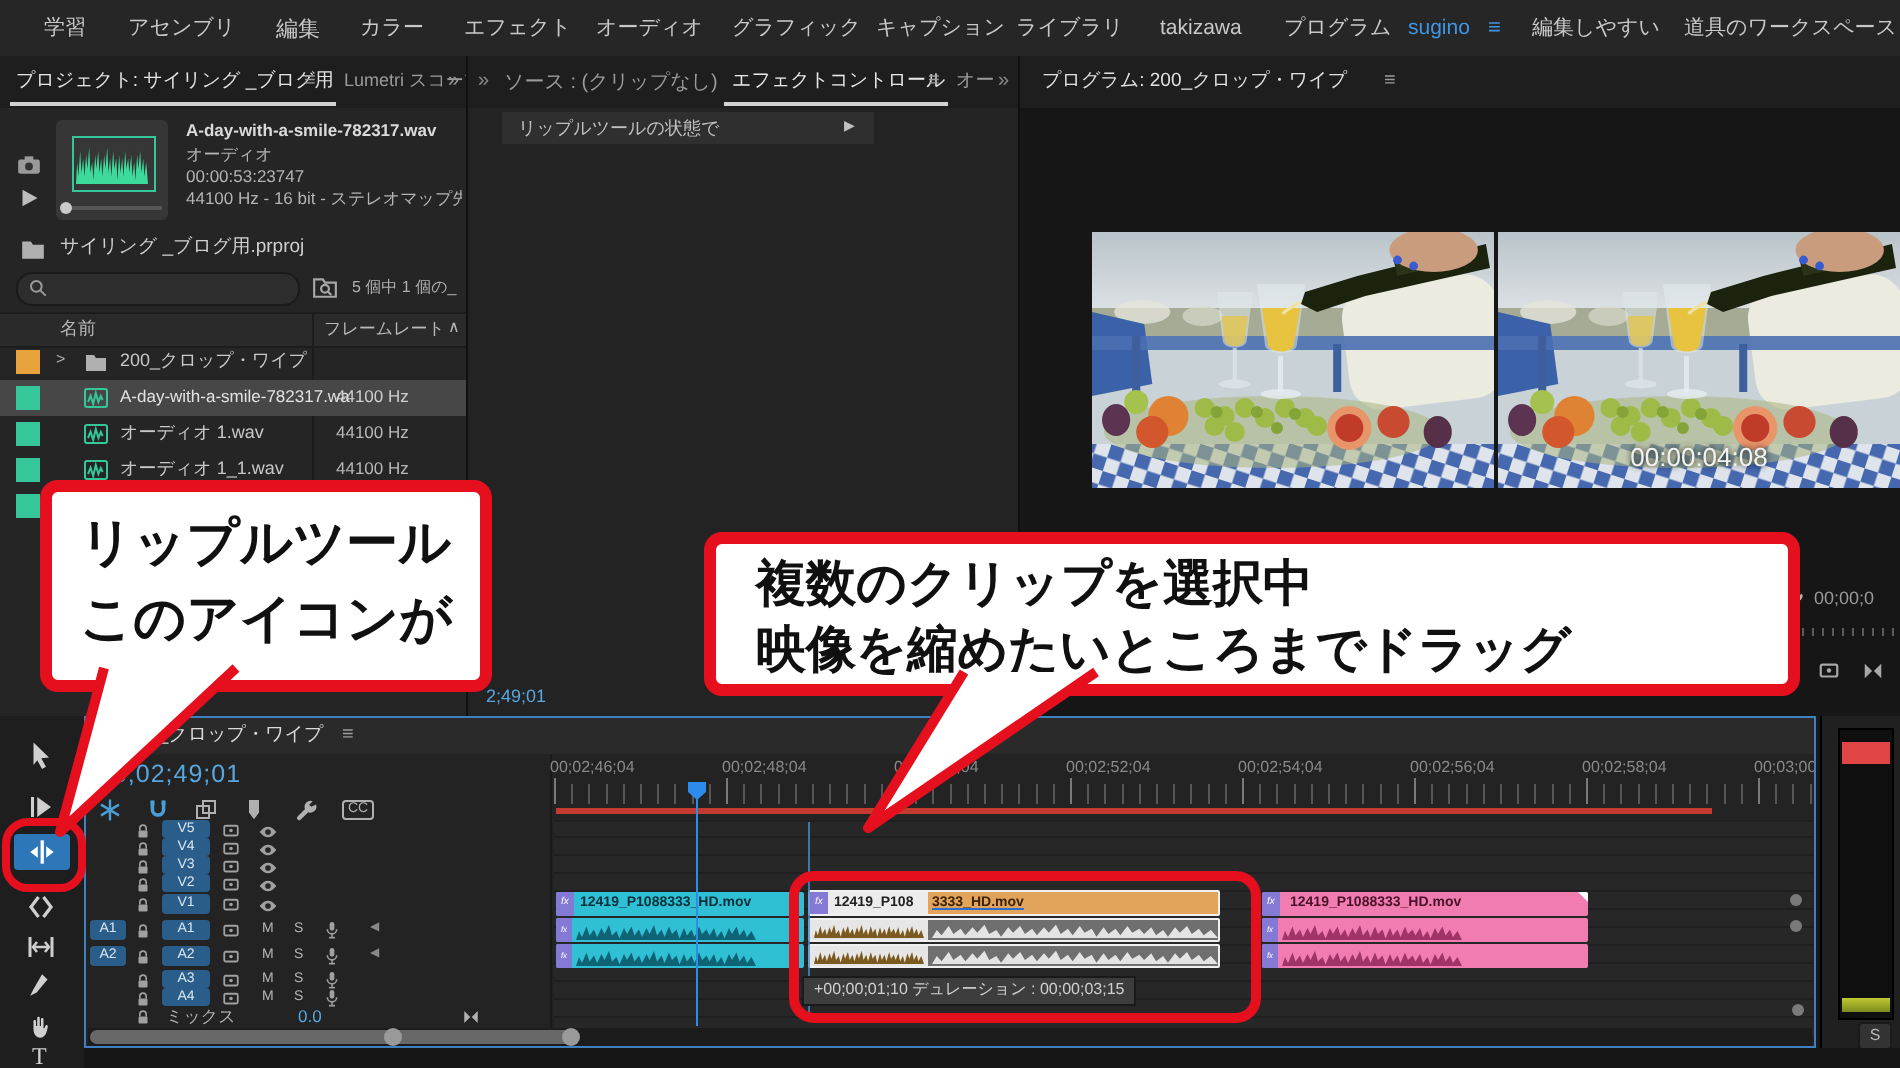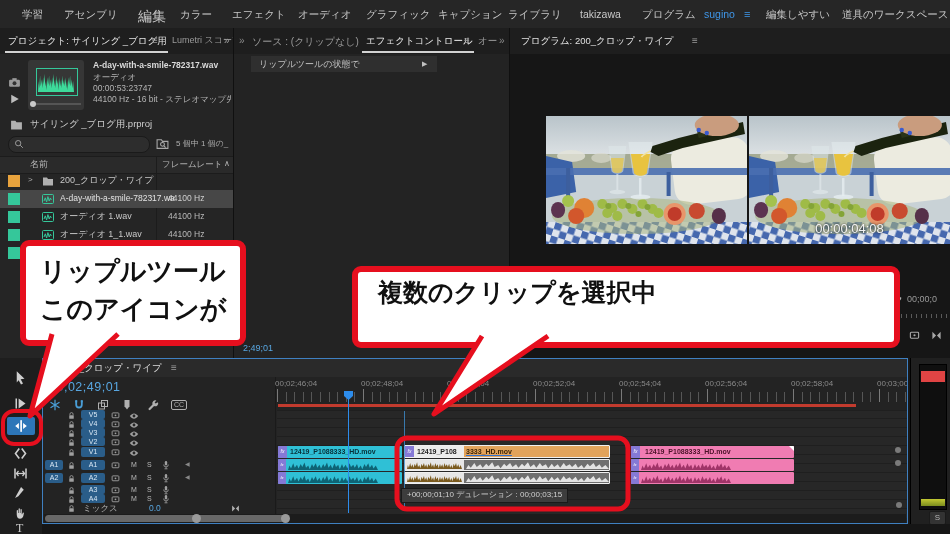--- a/index.html
+++ b/index.html
@@ -179,21 +179,21 @@
  <ellipse cx="170" cy="9" rx="22" ry="11" fill="#c99c7e"></ellipse>
  <circle cx="152" cy="14" r="2.2" fill="#3a5bd0"></circle>
           <circle cx="160" cy="17" r="2.2" fill="#3a5bd0"></circle>
 </symbol>
 </defs>
 </svg>
 
 <div class="panel" style="left:0;top:0;width:950px;height:28px;background:#262626;border-bottom:1px solid #0d0d0d">
   <span class="t" style="left:22px;top:9px;font-size:10.5px">学習</span>
   <span class="t" style="left:64px;top:9px;font-size:10.5px">アセンブリ</span>
-  <span class="t" style="left:138px;top:9px;font-size:14px">編集</span>
+  <span class="t" style="left:138px;top:9px;font-size:11px">編集</span>
   <span class="t" style="left:180px;top:9px;font-size:10.5px">カラー</span>
   <span class="t" style="left:232px;top:9px;font-size:10.5px">エフェクト</span>
   <span class="t" style="left:298px;top:9px;font-size:10.5px">オーディオ</span>
   <span class="t" style="left:366px;top:9px;font-size:10.5px">グラフィック</span>
   <span class="t" style="left:438px;top:9px;font-size:10.5px">キャプション</span>
   <span class="t" style="left:508px;top:9px;font-size:10.5px">ライブラリ</span>
   <span class="t" style="left:580px;top:9px;font-size:10.5px">takizawa</span>
   <span class="t" style="left:642px;top:9px;font-size:10.5px">プログラム</span>
   <span class="t" style="left:704px;top:9px;font-size:10.5px;color:#3f96e8">sugino</span>
   <span class="t" style="left:744px;top:8px;font-size:11px;color:#3f96e8">≡</span>
@@ -606,20 +606,21 @@
 </div>
 
 <div style="position:absolute;left:42px;top:524px;width:908px;height:10px;background:#161616"></div>
 
 <div class="callout" style="left:20px;top:240px;width:200px;height:88px;padding:6px 0 0 14px">
   <div style="font-size:26px;line-height:38px">リップルツール</div>
   <div style="font-size:26px;line-height:38px">このアイコンが</div>
 </div>
 <div class="callout" style="left:352px;top:266px;width:516px;height:66px;padding:4px 0 0 20px">
   <div style="font-size:25px;line-height:33px">複数のクリップを選択中</div>
+  <div style="font-size:25px;line-height:33px">映像を縮めたいところまでドラッグ</div>
 </div>
 <svg style="position:absolute;left:0;top:0;z-index:95;pointer-events:none" width="950" height="534" viewBox="0 0 950 534">
   <path d="M52 334 L30 416 L118 334" fill="#ffffff" stroke="#e60f1e" stroke-width="5" stroke-linejoin="round"></path>
   <path d="M482 336 L434 414 L548 336" fill="#ffffff" stroke="#e60f1e" stroke-width="5" stroke-linejoin="round"></path>
   <rect x="3" y="411" width="38" height="33" rx="11" fill="none" stroke="#e60f1e" stroke-width="4"></rect>
   <rect x="397" y="438" width="231" height="71" rx="10" fill="none" stroke="#e60f1e" stroke-width="5"></rect>
 </svg>
 
 </div>
 

